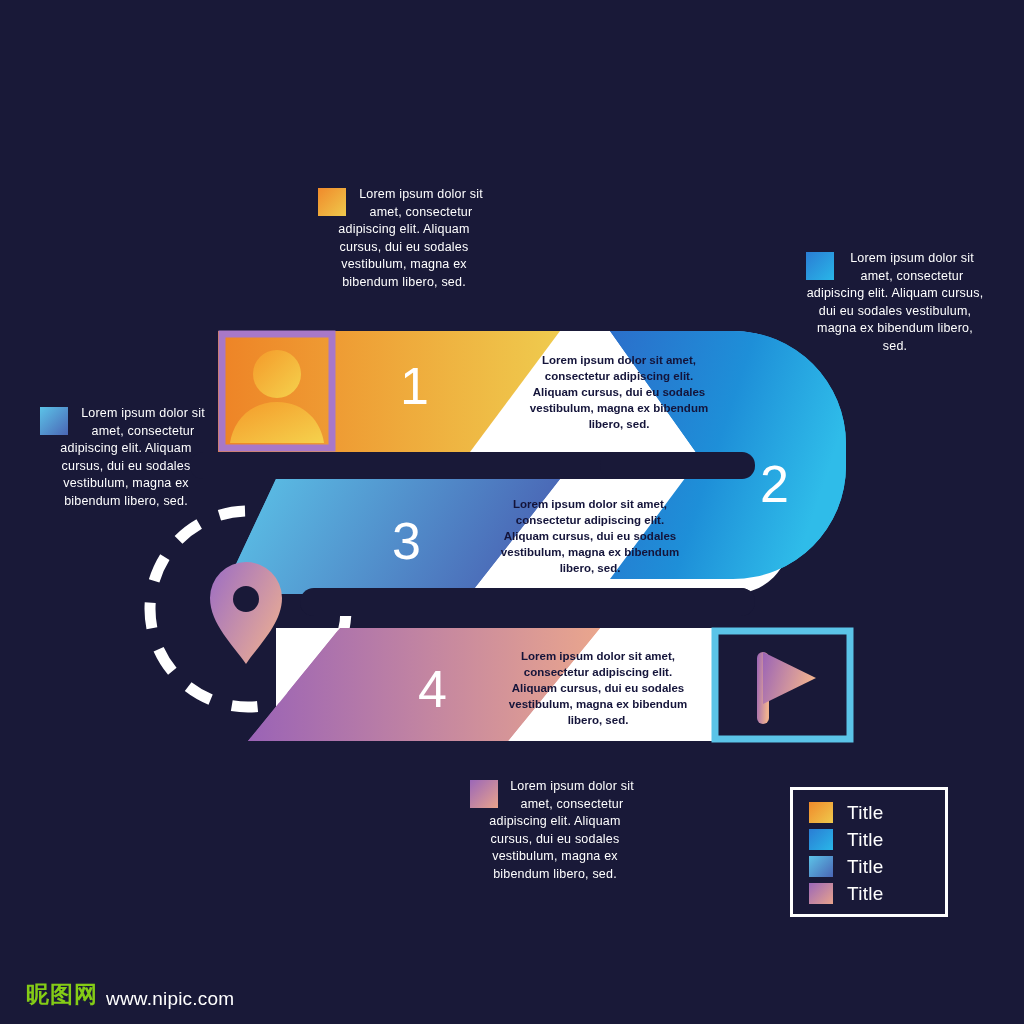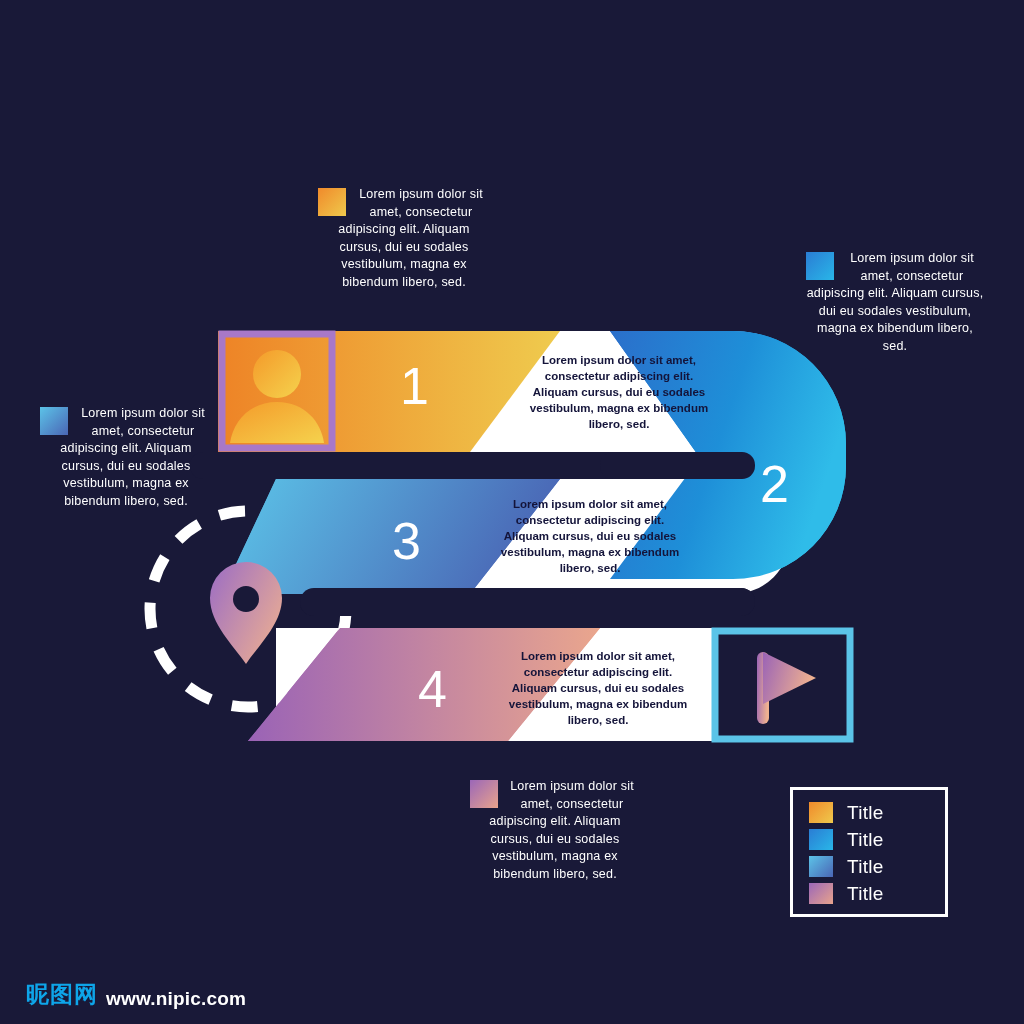--- a/index.html
+++ b/index.html
@@ -106,30 +106,30 @@
 
   
   .wm {
     position: absolute;
     left: 26px; bottom: 14px;
     display: flex;
     align-items: flex-end;
     gap: 8px;
   }
   .wm-cn {
-    color: #0ea5e9;
+    color: #84cc16;
     font-size: 23px;
     font-weight: bold;
     letter-spacing: 1px;
     font-family: Liberation Sans, sans-serif;
   }
   .wm-url {
     color: #ffffff;
     font-size: 19px;
-    font-weight: bold;
+    font-weight: normal;
     letter-spacing: .2px;
   }
   .idtag {
     position: absolute;
     right: 12px; bottom: 16px;
     color: #e8e8f2;
     font-size: 13px;
     background: rgba(255,255,255,0.06);
     padding: 2px 5px;
   }

